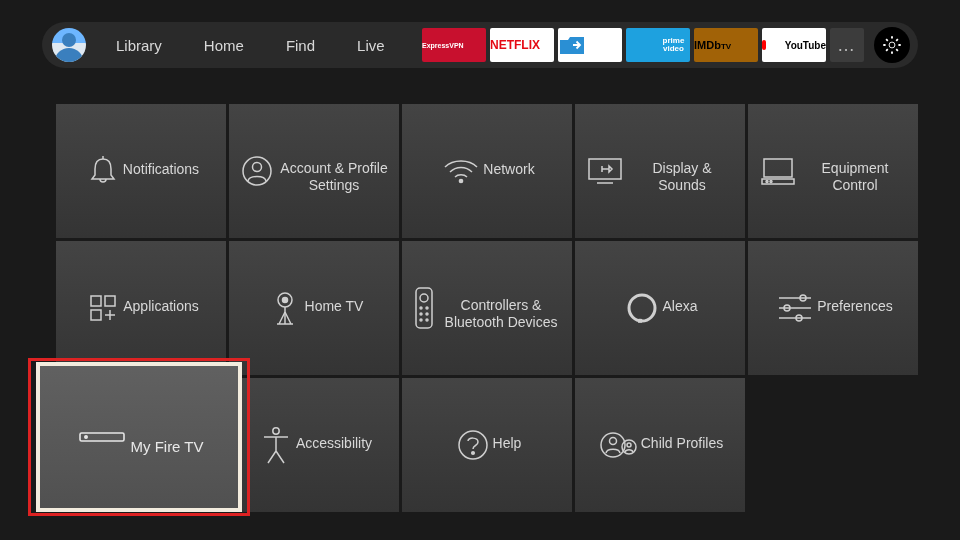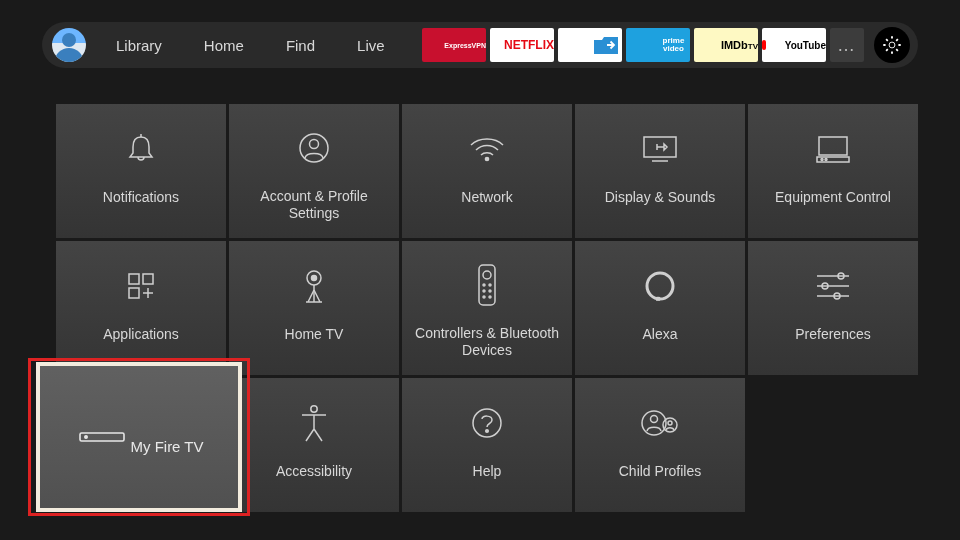--- a/index.html
+++ b/index.html
@@ -41,30 +41,30 @@
     content:""; position:absolute; bottom:-12px; left:3px;
     width:28px; height:26px; border-radius:50%;
     background:#3a7fbe;
   }
   .nav-links { display: flex; gap: 42px; margin-left: 10px; }
   .nav-link { font-size: 15px; color: #d8d8d8; cursor: pointer; }
   .spacer { flex: 1; }
   .app-tiles { display: flex; gap: 4px; align-items: center; margin-right: 6px; }
   .app-tile {
     width: 64px; height: 34px;
-    display: flex; align-items: center; justify-content: flex-end;
+    display: flex; align-items: center; justify-content: flex-start;
     font-size: 9px; font-weight: bold;
     border-radius: 2px;
   }
   .tile-expressvpn { background:#c8102e; color:#fff; font-size:7px; }
   .tile-netflix { background:#fff; color:#e50914; font-weight:900; font-size:12px; }
   .tile-es { background:#fff; color:#2a8fd4; }
   .tile-es svg { width: 30px; height:22px; }
   .tile-primevideo { background:#1ea1df; color:#fff; font-size:8px; font-weight:900; line-height:1.05; text-align:center;padding-left:31px;}
-  .tile-imdbtv { background:#fef9c3; color:#000; font-weight:900; font-size:11px;padding-left:20px; }
+  .tile-imdbtv { background:#a16207; color:#000; font-weight:900; font-size:11px; }
   .tile-imdbtv span.small{font-size:8px; font-weight:700;}
   .tile-youtube { background:#fff; color:#000; font-weight:900; font-size:10px; display:flex; align-items:center; justify-content:center;gap:17px;}
   .tile-youtube .yt-badge{ background:#ff0000; width:14px; height:10px; border-radius:2px; margin-right:2px; position:relative;}
   .tile-youtube .yt-badge::after{content:""; position:absolute; left:5px; top:2px; border-left:4px solid #fff; border-top:3px solid transparent; border-bottom:3px solid transparent;}
   .more-dots {
     width:34px; height:34px; background:#3c3c3c;
     display:flex; align-items:center; justify-content:center;
     color:#bbb; font-size:18px; letter-spacing:2px;
     cursor:pointer; border-radius:2px;
   }
@@ -79,21 +79,21 @@
   
   .grid {
     position:absolute; top:104px; left:56px;
     display:grid;
     grid-template-columns: repeat(5, 170px);
     gap: 3px;
   }
   .tile {
     width:170px; height:134px;
     background: linear-gradient(#444444, #343434 100%);
-    display:flex; flex-direction:column;
+    display:flex; flex-direction:row;
     align-items:center; justify-content:center;
     cursor:pointer;
     text-align:center;
     padding: 10px 8px;
   }
   .tile .icon-wrap {
     height:56px; display:flex; align-items:center; justify-content:center;
   }
   .tile svg { stroke:#cfcfcf; fill:none; stroke-width:1.5; }
   .tile .label {

